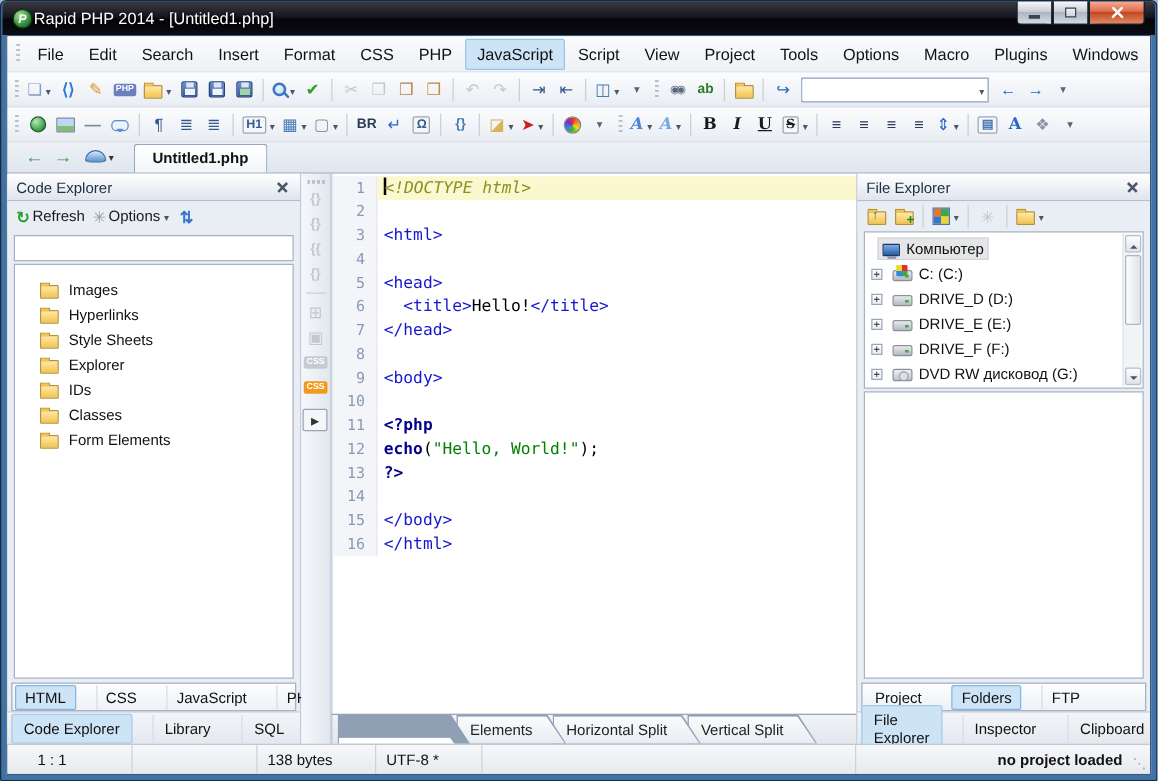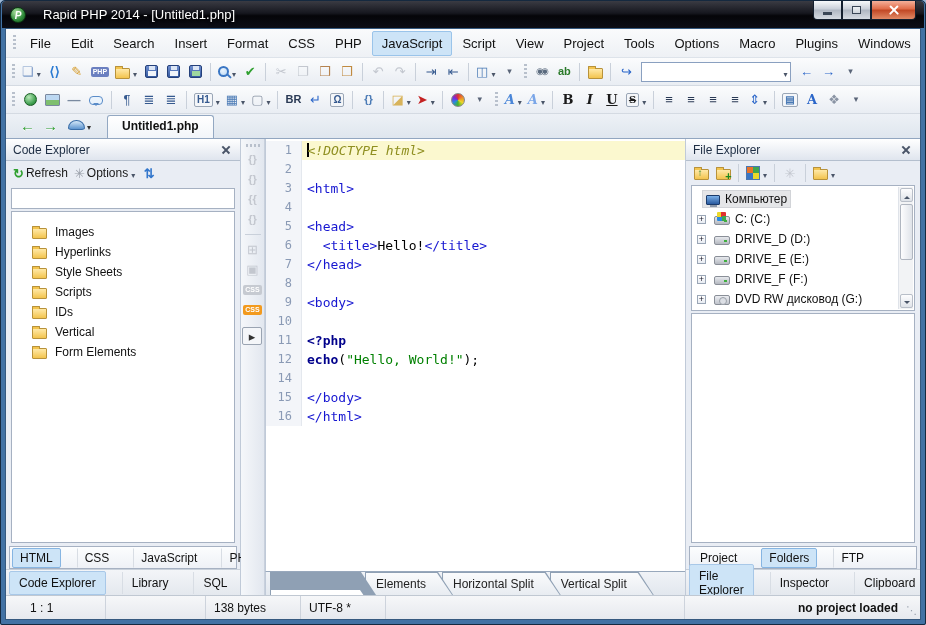--- a/index.html
+++ b/index.html
@@ -1,21 +1,21 @@
 <!DOCTYPE html>
 <html><head>
 <meta charset="utf-8">
 <style>
   html,body{margin:0;padding:0;background:#9db8d6;font-family:"Liberation Sans",sans-serif;}
   *{box-sizing:border-box;}
   .window{position:relative;width:926px;height:625px;background:#4272a4;border:1px solid #15293f;border-radius:5px 5px 2px 2px;overflow:hidden;}
   
   .titlebar{position:absolute;left:1px;right:1px;top:0;height:27px;border-radius:4px 4px 0 0;
     background:linear-gradient(180deg,#3a3b43,#16171f 45%,#050509 55%,#0c0d15);
-    display:flex;align-items:center;padding:0 8px;gap:17px;}
+    display:flex;align-items:center;padding:0 8px;gap:1px;}
   .app-icon{width:16px;height:16px;border-radius:50%;flex:none;
     background:radial-gradient(circle at 35% 30%,#aade9e,#2e8b3a 60%,#17511f);
     color:#fff;font-size:10px;font-weight:bold;font-style:italic;text-align:center;line-height:16px;border:1px solid #0c3a12;}
   .app-icon::before{content:"P";}
   .title-text{color:#fff;font-size:13px;text-shadow:0 1px 3px #000;}
   .winbtns{position:absolute;right:8px;top:0;display:flex;}
   .wb{width:29px;height:19px;border:1px solid #141f2e;border-top:none;display:flex;align-items:center;justify-content:center;
     background:linear-gradient(#f8fafb,#c9cfd8 45%,#aeb6c2 50%,#d6dbe2);}
   .wb-min{border-radius:0 0 0 4px;}
   .wb-close{width:45px;border-radius:0 0 4px 0;background:linear-gradient(#f4b09a,#e06a47 45%,#c14724 50%,#e28a66);}
@@ -470,29 +470,29 @@
             <div class="trow">
               <i class="ico ic-folder"></i>
               <span class="tlabel">Hyperlinks</span>
             </div>
             <div class="trow">
               <i class="ico ic-folder"></i>
               <span class="tlabel">Style Sheets</span>
             </div>
             <div class="trow">
               <i class="ico ic-folder"></i>
-              <span class="tlabel">Scripts</span>
+              <span class="tlabel">Explorer</span>
             </div>
             <div class="trow">
               <i class="ico ic-folder"></i>
               <span class="tlabel">IDs</span>
             </div>
             <div class="trow">
               <i class="ico ic-folder"></i>
-              <span class="tlabel">Vertical</span>
+              <span class="tlabel">Classes</span>
             </div>
             <div class="trow">
               <i class="ico ic-folder"></i>
               <span class="tlabel">Form Elements</span>
             </div>
           </div>
         <div class="strip lang">
             <span class="ltab active">HTML</span>
             <span class="ltab">CSS</span>
             <span class="ltab">JavaScript</span>
@@ -579,20 +579,24 @@
               <span class="ln">10</span>
               <span class="lc"></span>
             </div>
             <div class="cl">
               <span class="ln">11</span>
               <span class="lc"><span class="tk-php">&lt;?php</span></span>
             </div>
             <div class="cl">
               <span class="ln">12</span>
               <span class="lc"><span class="tk-php">echo</span><span class="tk-pl">(</span><span class="tk-str">"Hello, World!"</span><span class="tk-pl">);</span></span>
+            </div>
+            <div class="cl">
+              <span class="ln">13</span>
+              <span class="lc"><span class="tk-php">?&gt;</span></span>
             </div>
             <div class="cl">
               <span class="ln">14</span>
               <span class="lc"></span>
             </div>
             <div class="cl">
               <span class="ln">15</span>
               <span class="lc"><span class="tk-tag">&lt;/body&gt;</span></span>
             </div>
             <div class="cl">

